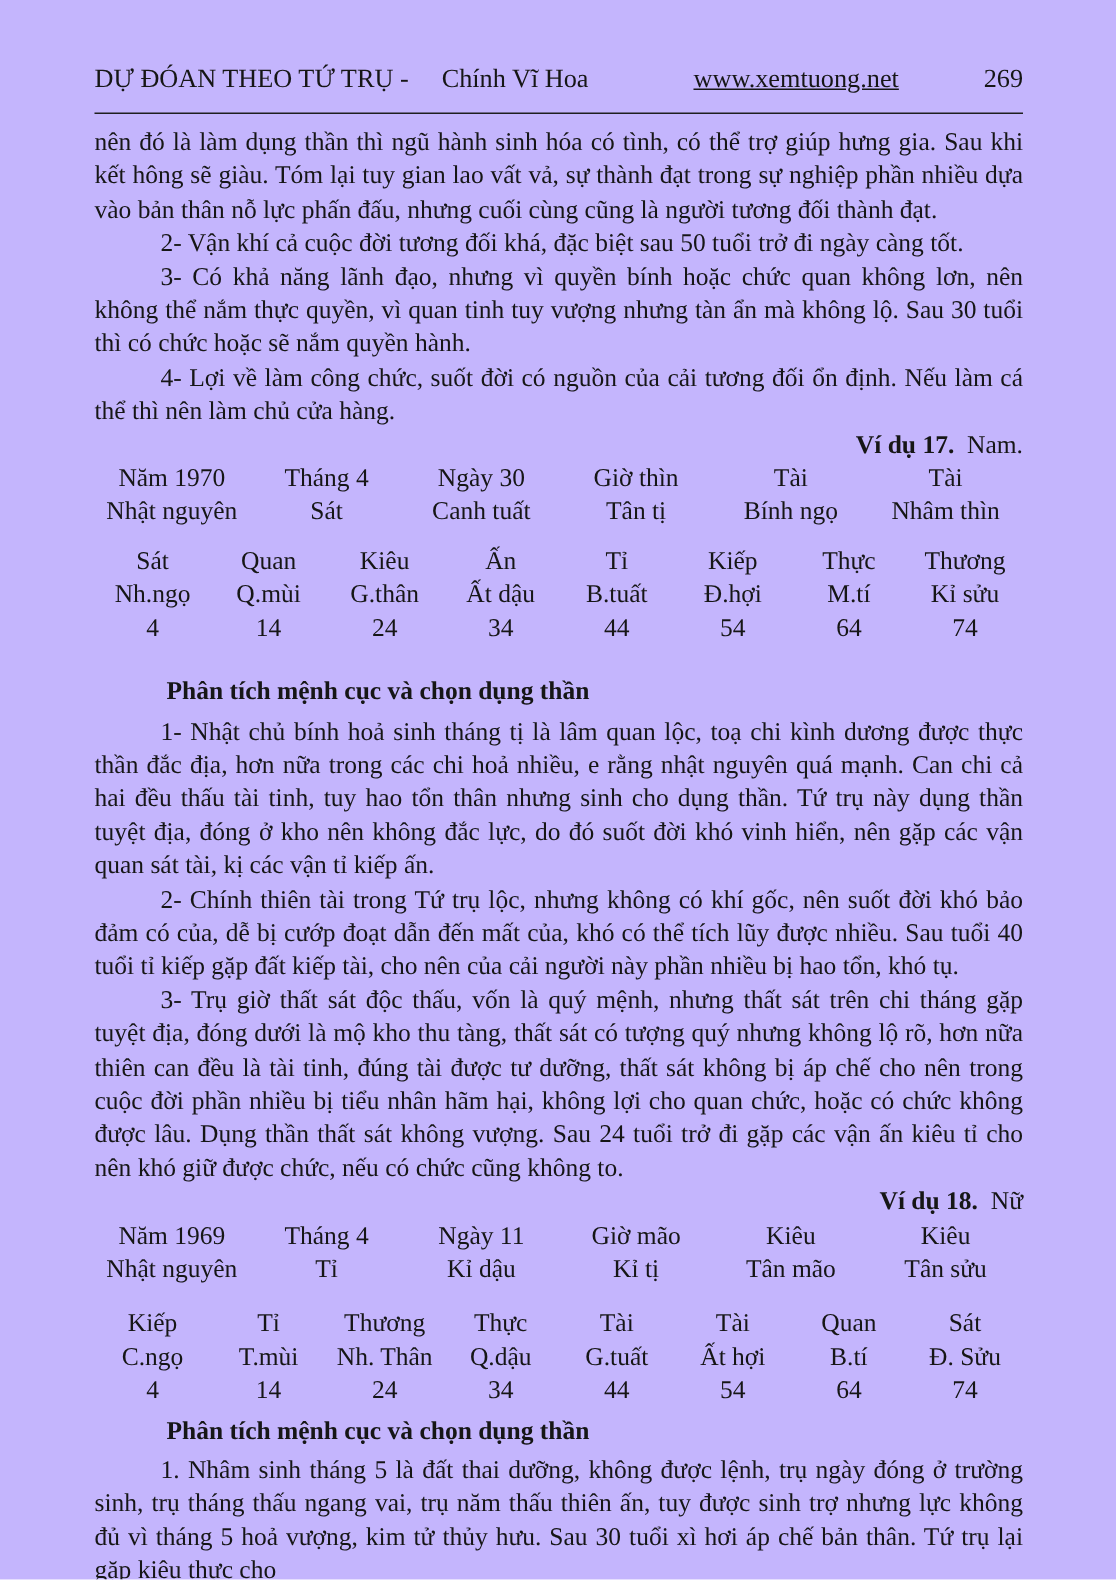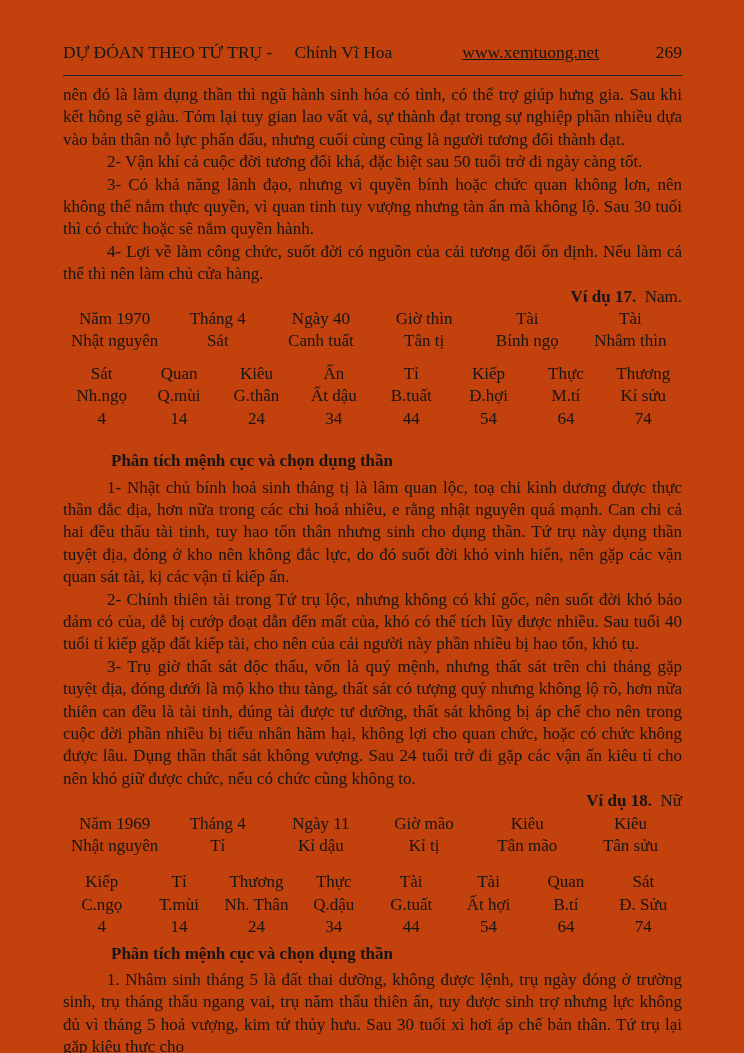--- a/index.html
+++ b/index.html
@@ -4,21 +4,21 @@
 <style>
   html, body {
     margin: 0;
     padding: 0;
     background: #ffffff;
   }
   .page {
     position: relative;
     width: 744px;
     height: 1053px;
-    background: #c2410c;
+    background: #c4b5fd;
     box-sizing: border-box;
     padding: 42px 62px 0 63px;
     font-family: "Liberation Serif", "DejaVu Serif", serif;
     color: #161616;
     overflow: hidden;
   }
   .page-header {
     display: flex;
     align-items: baseline;
     font-size: 17.5px;
@@ -89,21 +89,21 @@
     <p class="para noindent">nên đó là làm dụng thần thì ngũ hành sinh hóa có tình, có thể trợ giúp hưng gia. Sau khi kết hông sẽ giàu. Tóm lại tuy gian lao vất vả, sự thành đạt trong sự nghiệp phần nhiều dựa vào bản thân nỗ lực phấn đấu, nhưng cuối cùng cũng là người tương đối thành đạt.</p>
     <p class="para indent">2- Vận khí cả cuộc đời tương đối khá, đặc biệt sau 50 tuổi trở đi ngày càng tốt.</p>
     <p class="para indent">3- Có khả năng lãnh đạo, nhưng vì quyền bính hoặc chức quan không lơn, nên không thể nắm thực quyền, vì quan tinh tuy vượng nhưng tàn ẩn mà không lộ. Sau 30 tuổi thì có chức hoặc sẽ nắm quyền hành.</p>
     <p class="para indent">4- Lợi về làm công chức, suốt đời có nguồn của cải tương đối ổn định. Nếu làm cá thể thì nên làm chủ cửa hàng.</p>
 
     <p class="example-label"><b>Ví dụ 17.</b>&nbsp; <span>Nam.</span></p>
 
     <div class="pillar-grid">
       <span class="cell">Năm 1970</span>
       <span class="cell">Tháng 4</span>
-      <span class="cell">Ngày 40</span>
+      <span class="cell">Ngày 30</span>
       <span class="cell">Giờ thìn</span>
       <span class="cell">Tài</span>
       <span class="cell">Tài</span>
       <span class="cell">Nhật nguyên</span>
       <span class="cell">Sát</span>
       <span class="cell">Canh tuất</span>
       <span class="cell">Tân tị</span>
       <span class="cell">Bính ngọ</span>
       <span class="cell">Nhâm thìn</span>
     </div>

